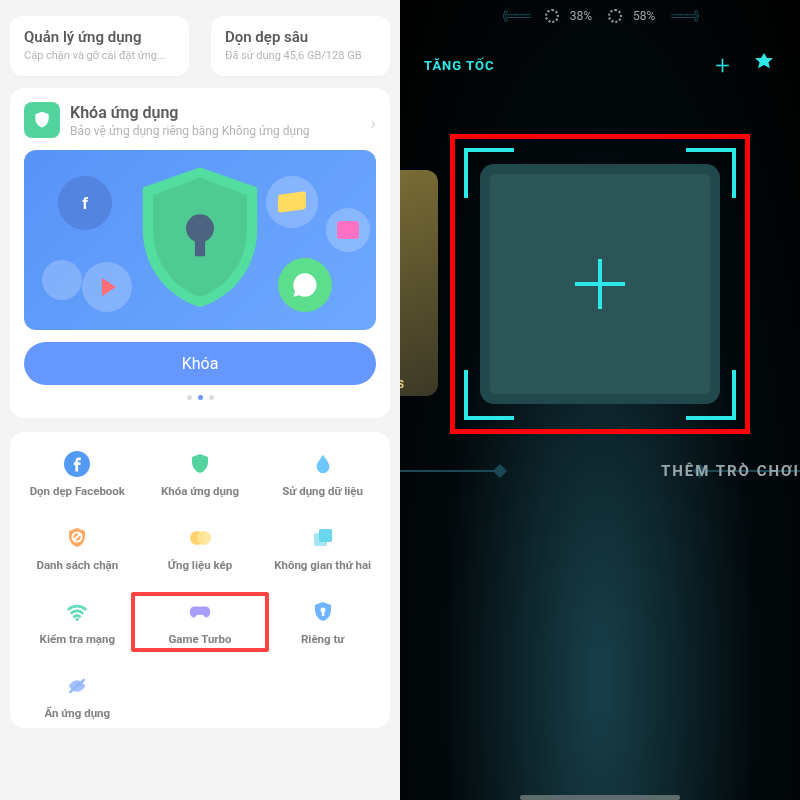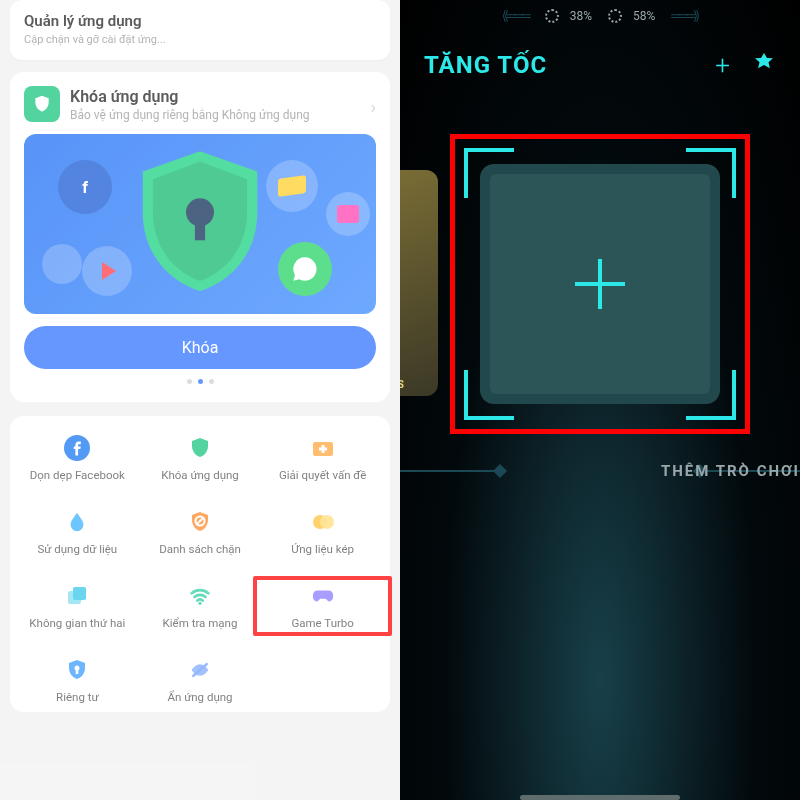--- a/index.html
+++ b/index.html
@@ -1,21 +1,21 @@
 <!DOCTYPE html>
 <html><head>
 <meta charset="utf-8">
 <style>
 * { margin: 0; padding: 0; box-sizing: border-box; font-family: -apple-system, Roboto, sans-serif; }
 body { display: flex; width: 800px; height: 800px; overflow: hidden; }
 .left { width: 400px; height: 800px; background: #f1f1f1; padding: 0 10px; position: relative; }
 .right { width: 400px; height: 800px; background: radial-gradient(ellipse at 50% 85%, #18404a 0%, #02090c 55%, #000 100%); position: relative; overflow: hidden; }
 
 
-.top-cards { display: flex; gap: 22px; padding-top: 0; }
+.top-cards { display: flex; gap: 22px; padding-top: 16px; }
 .top-card { flex: 1; background: #fff; border-radius: 12px; padding: 12px 14px 14px; box-shadow: 0 1px 2px rgba(0,0,0,0.04); }
 .top-card .title { font-size: 15px; font-weight: 600; color: #222; margin-bottom: 3px; }
 .top-card .sub { font-size: 11px; color: #9a9a9a; }
 
 .lock-section { background: #fff; border-radius: 14px; margin-top: 12px; padding: 14px 14px 18px; }
 .lock-head { display: flex; align-items: center; gap: 10px; position: relative; }
 .lock-head .chev { position: absolute; right: 0; top: 10px; color: #ccc; font-size: 18px; }
 .lock-icon { width: 36px; height: 36px; background: #18c47b; border-radius: 8px; display: flex; align-items: center; justify-content: center; }
 .lock-icon svg { width: 20px; height: 20px; fill: #fff; }
 .lock-text .t { font-size: 16px; font-weight: 600; color: #222; }
@@ -23,34 +23,34 @@
 
 .illus { height: 180px; background: linear-gradient(135deg, #1e6ff5, #3c8bff); border-radius: 12px; margin-top: 12px; position: relative; overflow: hidden; }
 .bubble { position: absolute; border-radius: 50%; background: rgba(255,255,255,0.22); display: flex; align-items: center; justify-content: center; }
 .shield-big { position: absolute; left: 50%; top: 50%; transform: translate(-50%,-52%); width: 130px; height: 140px; }
 .btn-khoa { background: #3173ff; color: #fff; text-align: center; border-radius: 24px; padding: 12px; font-size: 16px; margin-top: 12px; }
 .dots { display: flex; justify-content: center; gap: 6px; margin-top: 10px; }
 .dot { width: 5px; height: 5px; border-radius: 50%; background: #d0d0d0; }
 .dot.active { background: #3173ff; }
 
 .tools { background: #fff; border-radius: 14px; margin-top: 14px; padding: 18px 6px 8px; }
-.grid { display: grid; grid-template-columns: repeat(3, 1fr); row-gap: 26px; }
+.grid { display: grid; grid-template-columns: repeat(3, 1fr); row-gap: 26px; font-weight: bold; }
 .tool { display: flex; flex-direction: column; align-items: center; gap: 6px; position: relative; }
 .tool .lbl { font-size: 11.5px; color: #555; text-align: center; }
 .ico { width: 28px; height: 28px; display: flex; align-items: center; justify-content: center; }
 
 .hl { position: absolute; border: 4px solid #ff0000; left: -8px; right: -8px; top: -6px; bottom: -6px; border-radius: 2px; }
 
 
 .r-top { position: absolute; top: 8px; left: 0; right: 0; display: flex; justify-content: center; align-items: center; gap: 16px; }
 .bracket { color: #1a4854; font-size: 13px; letter-spacing: -2px; }
 .stat { display: flex; align-items: center; gap: 11px; color: #9aa7aa; font-size: 12px; }
 .gear-ico { width: 14px; height: 14px; border: 2px dotted #9aa7aa; border-radius: 50%; }
 .r-head { position: absolute; top: 50px; left: 0; right: 0; padding: 0 24px; display: flex; align-items: center; justify-content: space-between; }
-.r-title { color: #2ce8e8; font-size: 24px; font-weight: 700; letter-spacing: 1px; }
+.r-title { color: #2ce8e8; font-size: 13px; font-weight: 700; letter-spacing: 1px; }
 .r-icons { display: flex; align-items: center; gap: 22px; }
 .plus-icon { color: #2ce8e8; font-size: 26px; font-weight: 300; }
 .brand-icon svg { width: 24px; height: 24px; }
 
 .center-frame { position: absolute; top: 134px; left: 50%; transform: translateX(-50%); width: 300px; height: 300px; border: 5px solid #ff0000; display: flex; align-items: center; justify-content: center; }
 .tech-border { position: relative; width: 240px; height: 240px; border-radius: 14px; background: #21494d; display: flex; align-items: center; justify-content: center; }
 .tech-border::before { content:''; position:absolute; inset: 10px; background: #2c5558; border-radius: 6px; }
 .corner { position: absolute; width: 50px; height: 50px; }
 .corner::before, .corner::after { content: ''; position: absolute; background: #2ce8e8; }
 .c-tl { top: -16px; left: -16px; }
@@ -84,20 +84,24 @@
 </style>
 </head>
 <body>
 
 <div class="left">
   <div class="top-cards">
     <div class="top-card">
       <div class="title">Quản lý ứng dụng</div>
       <div class="sub">Cập chặn và gỡ cài đặt ứng...</div>
     </div>
+    <div class="top-card">
+      <div class="title">Dọn dẹp sâu</div>
+      <div class="sub">Đã sử dụng 45,6 GB/128 GB</div>
+    </div>
   </div>
 
   <div class="lock-section">
     <div class="lock-head">
       <div class="lock-icon">
         <svg viewBox="0 0 24 24">
             <path d="M12 2l8 3v5c0 5-3.4 9.7-8 11-4.6-1.3-8-6-8-11V5l8-3z"></path>
           </svg>
       </div>
       <div class="lock-text">
@@ -150,31 +154,20 @@
     <div class="lbl">Dọn dẹp Facebook</div>
 
   </div>
         <div class="tool">
     <div class="ico">
             <svg viewBox="0 0 24 24" width="24" height="24">
               <path fill="#18c47b" d="M12 2l8 3v5c0 5-3.4 9.7-8 11-4.6-1.3-8-6-8-11V5l8-3z"></path>
             </svg>
           </div>
     <div class="lbl">Khóa ứng dụng</div>
-
-  </div>
-        <div class="tool">
-    <div class="ico">
-            <svg viewBox="0 0 24 24" width="26" height="24">
-              <rect x="2" y="6" width="20" height="14" rx="2" fill="#ffa83d"></rect>
-              <rect x="10.5" y="9" width="3" height="8" fill="#fff"></rect>
-              <rect x="8" y="11.5" width="8" height="3" fill="#fff"></rect>
-            </svg>
-          </div>
-    <div class="lbl">Giải quyết vấn đề</div>
 
   </div>
         <div class="tool">
     <div class="ico">
             <svg viewBox="0 0 24 24" width="22" height="26">
               <path fill="#3cb3ff" d="M12 2C8 8 5 11 5 15a7 7 0 0 0 14 0c0-4-3-7-7-13z"></path>
             </svg>
           </div>
     <div class="lbl">Sử dụng dữ liệu</div>
 

